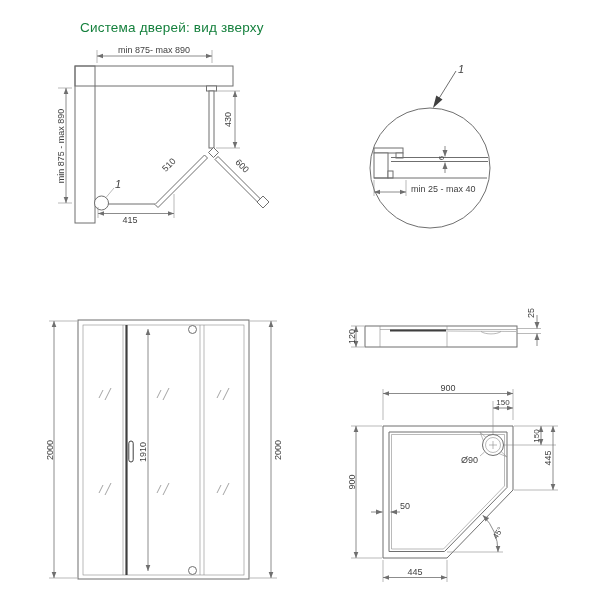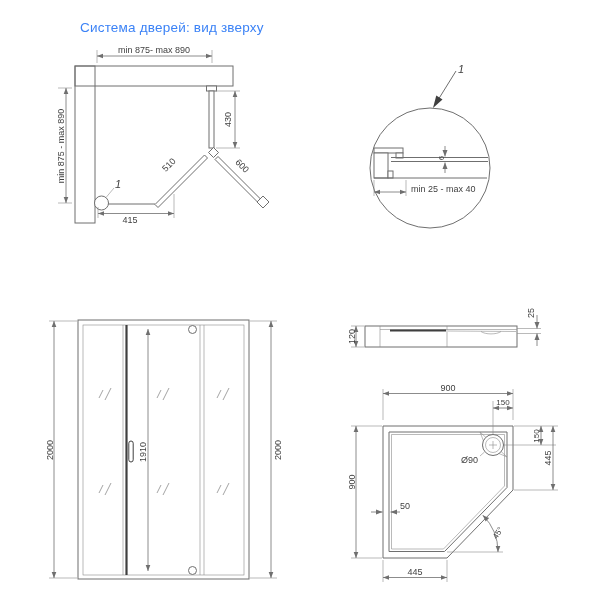--- a/index.html
+++ b/index.html
@@ -1,18 +1,18 @@
 <!DOCTYPE html>
 <html><head>
 <meta charset="utf-8">
 <style>
   html,body{margin:0;padding:0;background:#fff;}
   .stage{position:relative;width:600px;height:600px;background:#ffffff;overflow:hidden;
          font-family:"Liberation Sans",sans-serif;}
-  .title{position:absolute;left:80px;top:20px;font-size:13.5px;color:#3b82f6;letter-spacing:.2px;}
+  .title{position:absolute;left:80px;top:20px;font-size:13.5px;color:#15803d;letter-spacing:.2px;}
   svg text{font-family:"Liberation Sans",sans-serif;fill:#3f3f3f;font-size:9px;}
   .t8{font-size:8px;}
   .it{font-style:italic;font-size:11px;}
   .ln{stroke:#6f6f6f;stroke-width:1;fill:none;}
   .thin{stroke:#8b8b8b;stroke-width:0.6;fill:none;}
   .dim{stroke:#6f6f6f;stroke-width:0.8;fill:none;}
   .darkln{stroke:#3f3f3f;}
   .fw{fill:#ffffff;}
 </style>
 </head>

